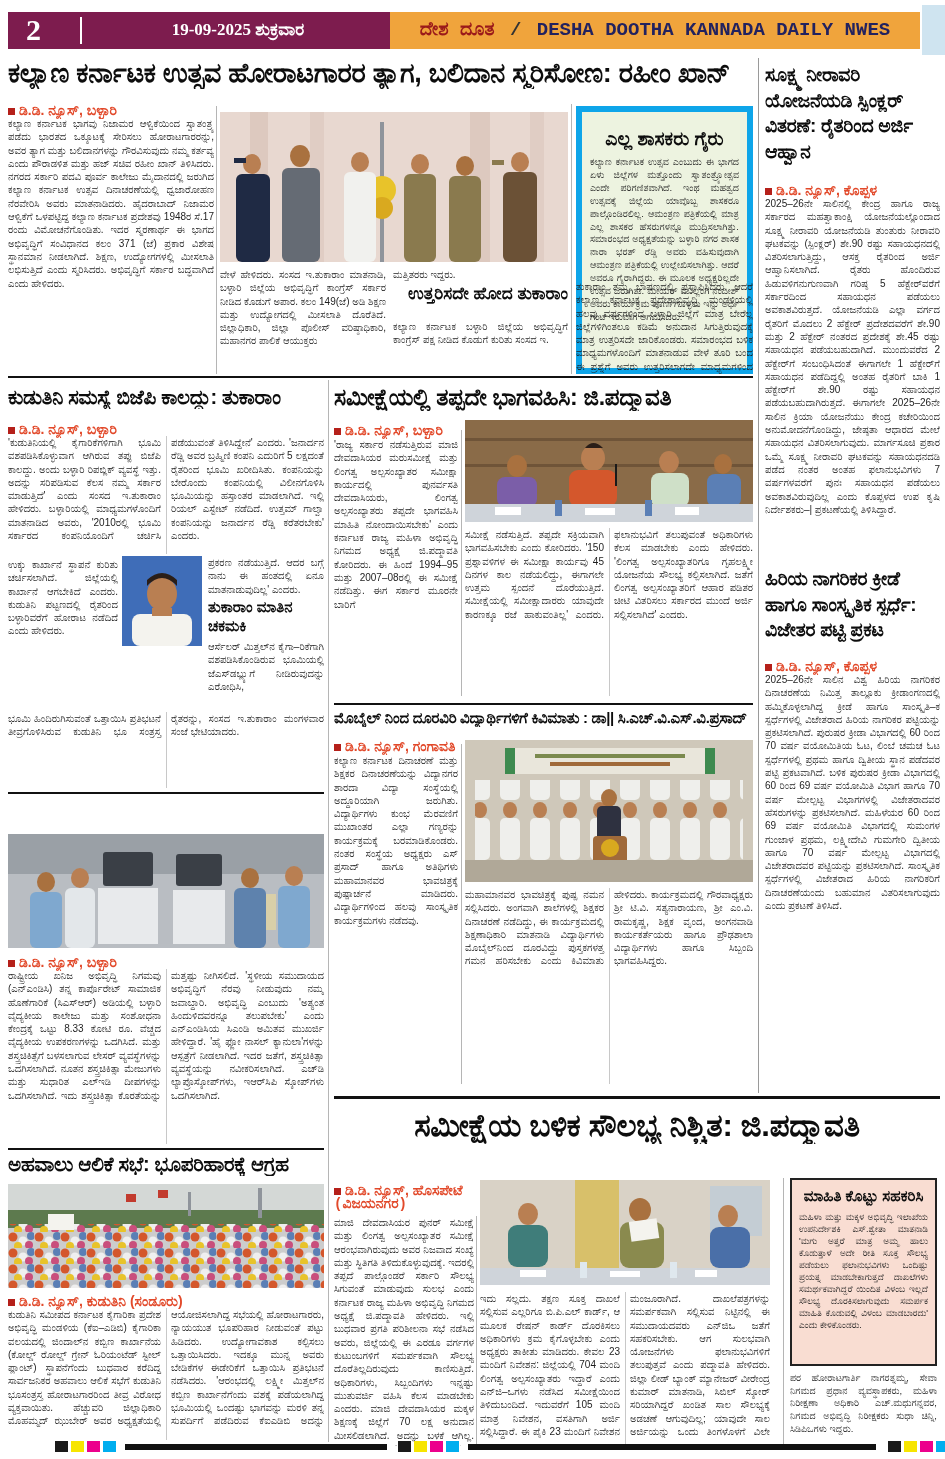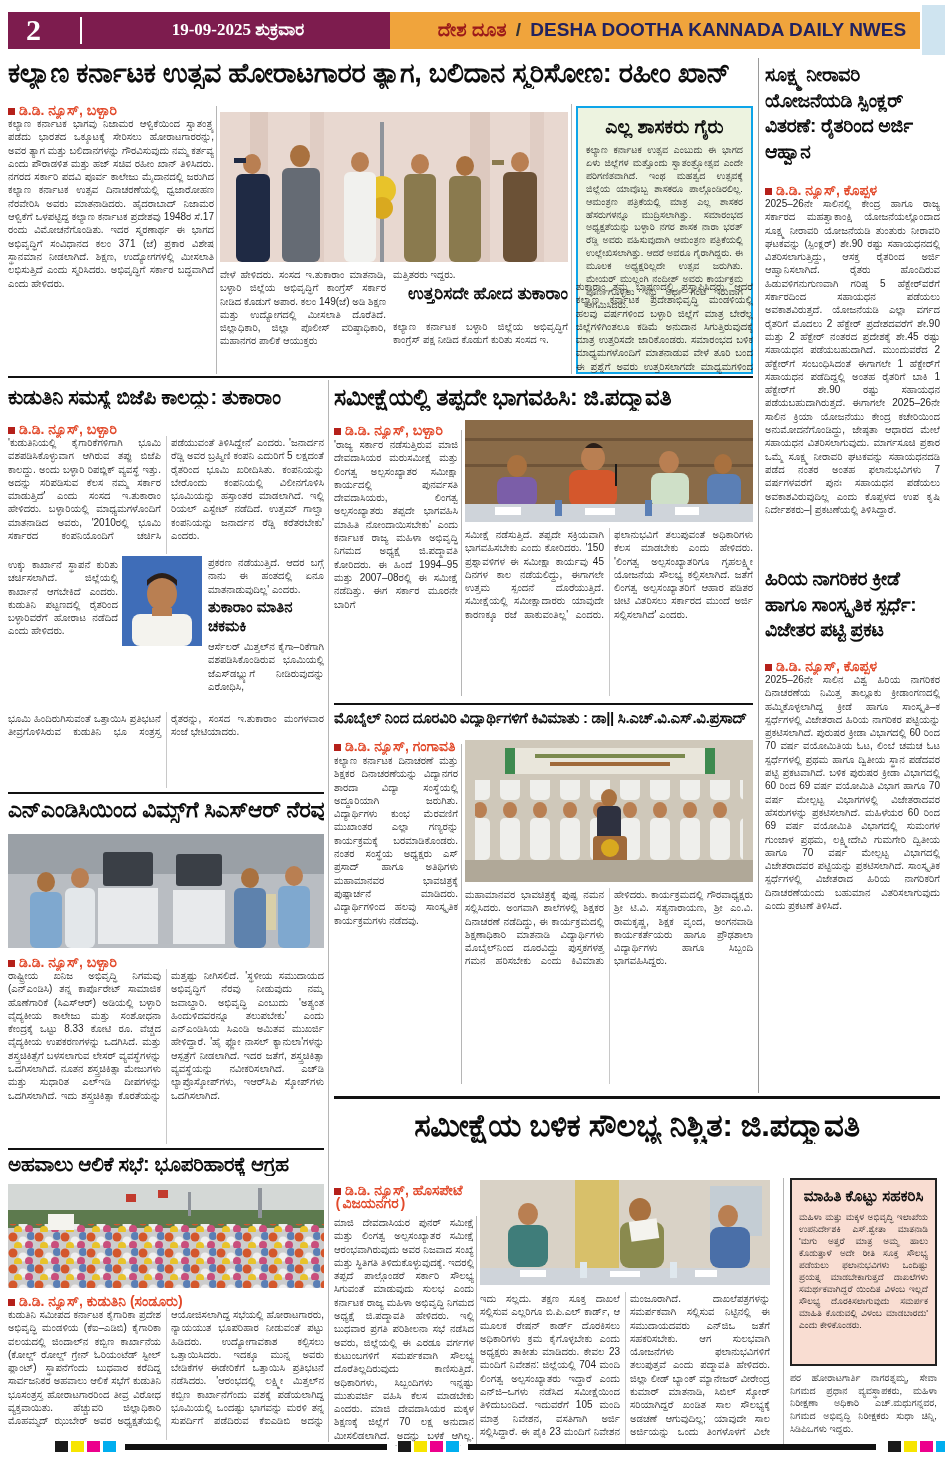--- a/index.html
+++ b/index.html
@@ -11,24 +11,24 @@
   .body{position:absolute;font-size:10px;line-height:1.33;text-align:justify;color:#1d1d1d;overflow:hidden;}
   .c2{column-count:2;column-gap:10px;column-rule:1px solid #c8c8c8;}
   .byline{position:absolute;font-size:14px;font-weight:bold;color:#e2492a;white-space:nowrap;overflow:hidden;}
   .sq{display:inline-block;width:7px;height:7px;background:#b5201a;margin-right:4px;}
   .subhead{position:absolute;font-weight:bold;color:#0d0d0d;overflow:hidden;}
   .mast{position:absolute;top:12px;left:8px;width:912px;height:37px;background:#7d1c4e;}
   .mast-orange{position:absolute;top:0;left:382px;width:530px;height:37px;background:#f0a43c;}
   .pageno{position:absolute;top:1px;left:18px;font-family:"Liberation Serif",serif;font-weight:bold;font-size:30px;color:#fff;}
   .mastdate{position:absolute;top:8px;left:90px;width:280px;text-align:center;font-family:"Liberation Serif",serif;font-weight:bold;font-size:17px;color:#fff;}
   .mastdiv{position:absolute;top:5px;left:72px;width:2px;height:27px;background:#ffffff;}
-  .masttitle{position:absolute;top:7px;left:0;width:530px;text-align:center;font-family:Liberation Sans, sans-serif;font-weight:bold;font-size:19px;white-space:nowrap;padding-left:17px;}
+  .masttitle{position:absolute;top:7px;left:0;width:530px;text-align:center;font-family:Liberation Mono, monospace;font-weight:bold;font-size:19px;white-space:nowrap;}
   .kn-name{color:#9b1a1a;} .sep{color:#333;padding:0 4px;} .en-name{color:#22225f;}
   .corner-blue{position:absolute;top:5px;left:922px;width:23px;height:50px;background:#cfe4f0;}
-  .greenbox{position:absolute;left:576px;top:106px;width:177px;height:268px;background:#edf3e0;border:2px solid #0ea5e9;box-sizing:border-box;padding:6px 8px;}
+  .greenbox{position:absolute;left:576px;top:106px;width:177px;height:268px;background:#edf3e0;border:6px solid #0ea5e9;box-sizing:border-box;padding:14px 8px;}
   .greenbox-title{font-weight:bold;font-size:19px;text-align:center;color:#0d0d0d;margin:2px 0 6px 0;}
   .greenbox-body{font-size:9.5px;line-height:1.36;text-align:justify;color:#1d1d1d;overflow:hidden;height:200px;}
   .pinkbox{position:absolute;left:790px;top:1178px;width:147px;height:188px;background:#f9ddd2;border:2px solid #222;box-sizing:border-box;padding:5px 7px;}
   .pinkbox-title{font-weight:bold;font-size:15px;text-align:center;color:#0d0d0d;line-height:1.25;margin:2px 0 5px 0;}
   .pinkbox-body{font-size:9px;line-height:1.34;text-align:justify;color:#1d1d1d;overflow:hidden;height:130px;}
   .photo{position:absolute;overflow:hidden;background:#ccc;}
   .marks{position:absolute;display:flex;gap:3px;}
   .mk{width:13px;height:11px;}
   .mk-k{background:#1a1a1a;} .mk-y{background:#f7e500;} .mk-m{background:#ec008c;} .mk-c{background:#00aeef;}
   .trimbar{position:absolute;height:6px;background:#111;}
@@ -126,21 +126,20 @@
       <path d="M25 30 Q40 14 55 30 L55 24 Q40 10 25 24 Z" fill="#2a1e18"></path>
       <rect x="30" y="52" width="20" height="8" fill="#b97f52"></rect>
     </svg>
   </div>
   <div class="body" style="left:208px;top:556px;width:116px;height:40px;">ಪ್ರಕರಣ ನಡೆಯುತ್ತಿದೆ. ಆದರ ಬಗ್ಗೆ ನಾನು ಈ ಹಂತದಲ್ಲಿ ಏನೂ ಮಾತನಾಡುವುದಿಲ್ಲ' ಎಂದರು.</div>
   <div class="subhead" style="left:208px;top:598px;width:116px;font-size:15px;line-height:1.25;">ತುಕಾರಾಂ ಮಾತಿನ ಚಕಮಕಿ</div>
   <div class="body c2" style="left:8px;top:712px;width:316px;height:76px;">ಭೂಮಿ ಹಿಂದಿರುಗಿಸುವಂತೆ ಒತ್ತಾಯಿಸಿ ಪ್ರತಿಭಟನೆ ತೀವ್ರಗೊಳಿಸಿರುವ ಕುಡುತಿನಿ ಭೂ ಸಂತ್ರಸ್ತ ರೈತರನ್ನು, ಸಂಸದ ಇ.ತುಕಾರಾಂ ಮಂಗಳವಾರ ಸಂಜೆ ಭೇಟಿಯಾದರು.</div>
   <div class="body" style="left:208px;top:640px;width:116px;height:66px;">ಆರ್ಸೆಲರ್ ಮಿತ್ತಲ್‌ನ ಕೈಗಾ–ರಿಕೆಗಾಗಿ ವಶಪಡಿಸಿಕೊಂಡಿರುವ ಭೂಮಿಯಲ್ಲಿ ಜೆಎಸ್‌ಡಬ್ಲ್ಯುಗೆ ನೀಡಿರುವುದನ್ನು ಎರೋಧಿಸಿ,</div>
 
   <div class="hr" style="left:8px;top:792px;width:316px;height:2px;"></div>
-  <div class="headline" style="left:8px;top:797px;width:316px;font-size:22px;">ಎನ್‌ಎಂಡಿಸಿಯಿಂದ ವಿಮ್ಸ್‌ಗೆ ಸಿಎಸ್‌ಆರ್ ನೆರವು</div>
   <div class="photo" style="left:8px;top:834px;width:316px;height:114px;">
     <svg width="316" height="114">
       <rect width="316" height="114" fill="#b9bdc2"></rect>
       <rect y="0" width="316" height="40" fill="#9aa0a6"></rect>
       <rect x="95" y="18" width="50" height="34" rx="3" fill="#3a3f46"></rect>
       <rect x="168" y="20" width="46" height="32" rx="3" fill="#3a3f46"></rect>
       <rect x="90" y="54" width="60" height="56" fill="#e8eaec"></rect>
         <rect x="165" y="56" width="52" height="54" fill="#e8eaec"></rect>
       <rect x="228" y="60" width="40" height="36" fill="#d9cfa8"></rect>
       <g>

